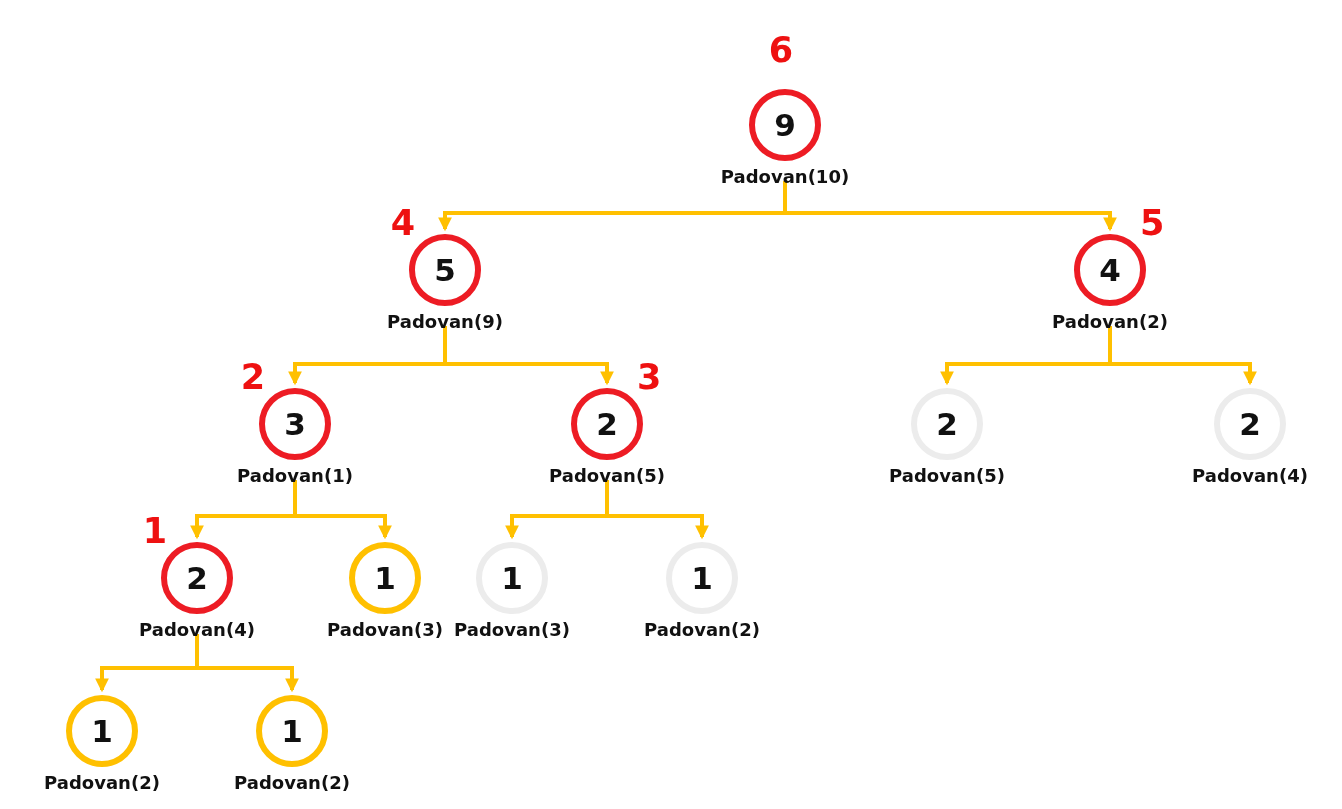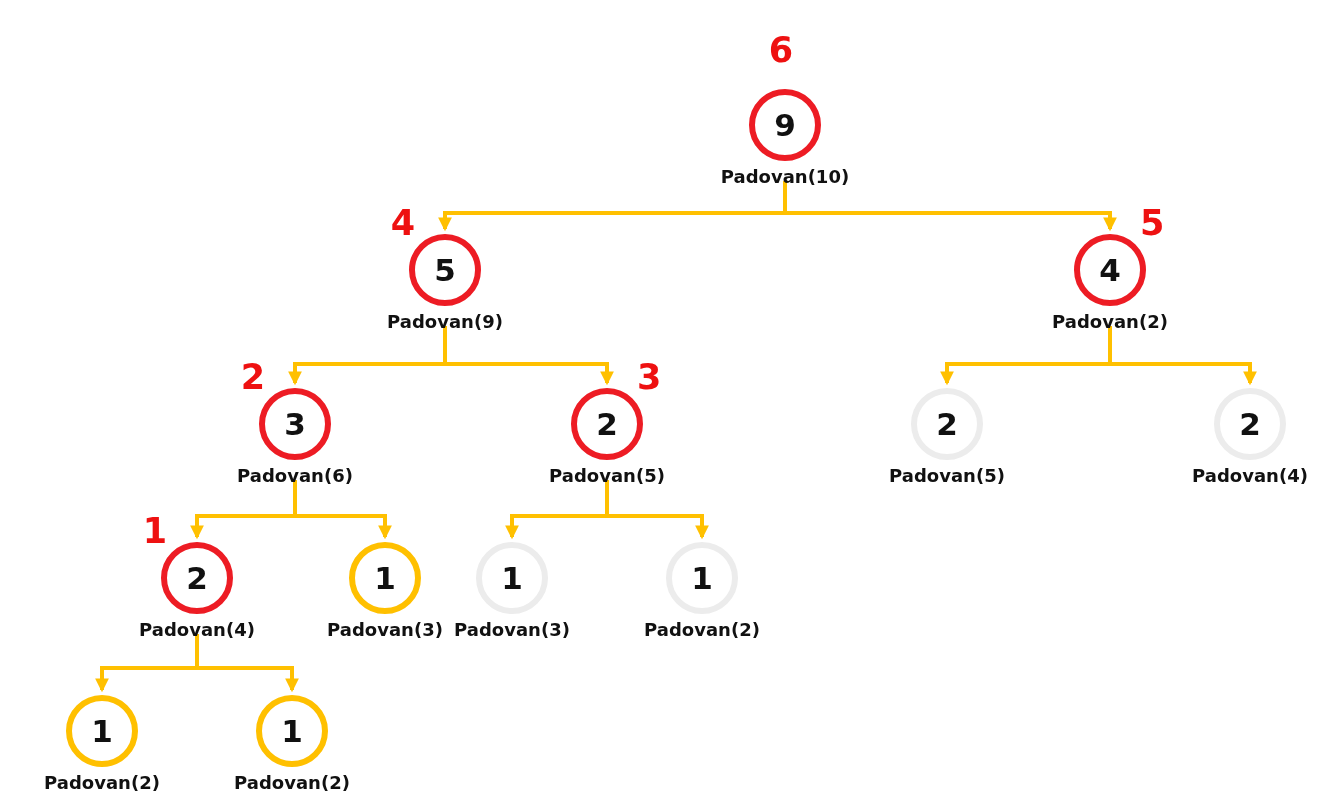--- a/index.html
+++ b/index.html
@@ -91,21 +91,21 @@
         <div class="node-circle">
           <span class="node-value">4</span>
         </div>
         <div class="node-label">Padovan(2)</div>
         <div class="annotation right">5</div>
       </div>
       <div class="node red" style="left: 295px; top: 424px;">
         <div class="node-circle">
           <span class="node-value">3</span>
         </div>
-        <div class="node-label">Padovan(6)</div>
+        <div class="node-label">Padovan(1)</div>
         <div class="annotation left">2</div>
       </div>
       <div class="node red" style="left: 607px; top: 424px;">
         <div class="node-circle">
           <span class="node-value">2</span>
         </div>
         <div class="node-label">Padovan(5)</div>
         <div class="annotation right">3</div>
       </div>
       <div class="node gray" style="left: 947px; top: 424px;">

